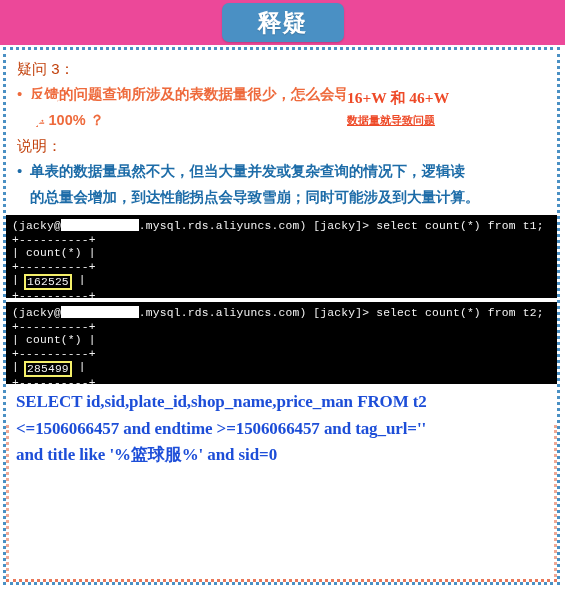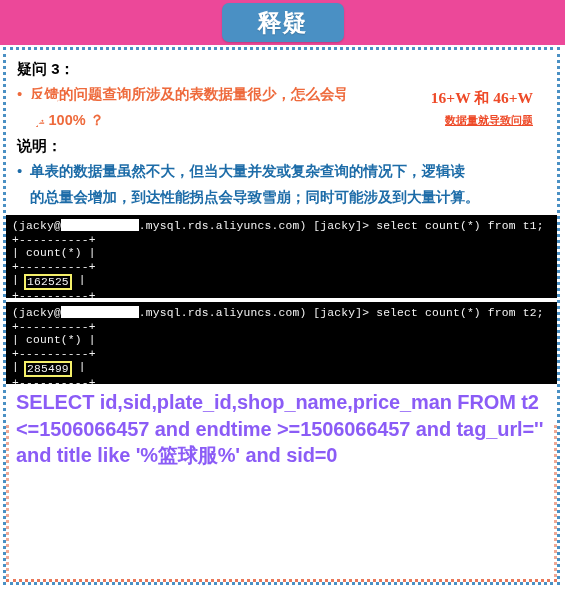--- a/index.html
+++ b/index.html
@@ -78,23 +78,23 @@
     position: relative;
     padding: 0;
     height: 100%;
   }
 
   
   .txt-block {
     padding: 6px 9px 0 9px;
   }
   .lbl {
-    color: #000000;
+    color: #c2410c;
     font-size: 15px;
-    font-weight: bold;
+    font-weight: normal;
     line-height: 25px;
     margin: 0 0 0 2px;
   }
   .bullet-line {
     display: flex;
     align-items: flex-start;
     margin: 0 0 0 2px;
   }
   .bullet-dot {
     flex: 0 0 auto;
@@ -149,21 +149,21 @@
   
   .callout {
     position: absolute;
     left: 341px;
     top: 33px;
     width: 186px;
     height: 51px;
     background: #ffffff;
     border-radius: 11px;
     box-shadow: 0 0 0 2px #ffffff;
-    text-align: right;
+    text-align: left;
     z-index: 5;
   }
   .callout-l1 {
     color: #ee4a28;
     font-family: "Liberation Serif", "DejaVu Serif", serif;
     font-size: 15.5px;
     font-weight: bold;
     line-height: 24px;
     padding-top: 3px;
   }
@@ -188,26 +188,27 @@
     border-right: 22px solid transparent;
     border-top: 27px solid #ffffff;
     z-index: 5;
   }
 
   
   .sql-block {
     padding: 5px 0 0 10px;
   }
   .sql-line {
-    color: #8b5cf6;
-    font-size: 20px;
+    color: #1d4ed8;
+    font-size: 17px;
     font-weight: bold;
     line-height: 26.5px;
     white-space: nowrap;
     letter-spacing: -0.1px;
+    font-family: Liberation Serif, serif;
   }
 </style>
 </head>
 <body>
 
 <div class="title-row">
   <div class="title-badge">
     <span class="title-text">释疑</span>
   </div>
 </div>

